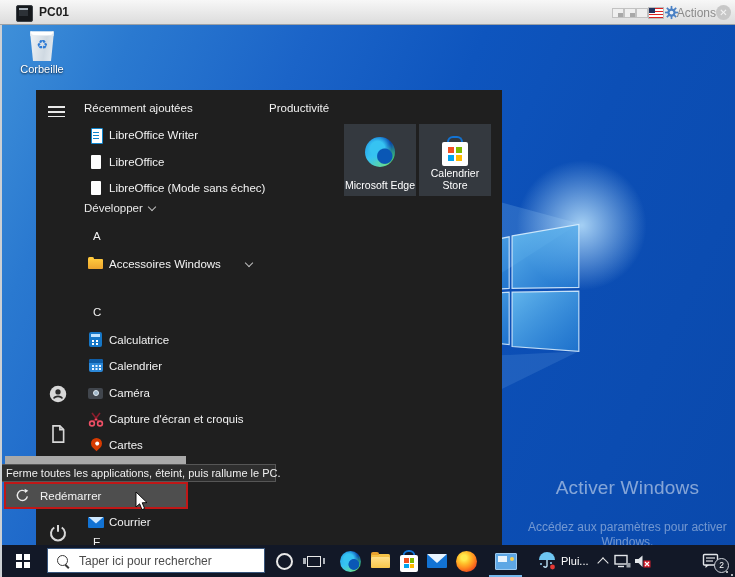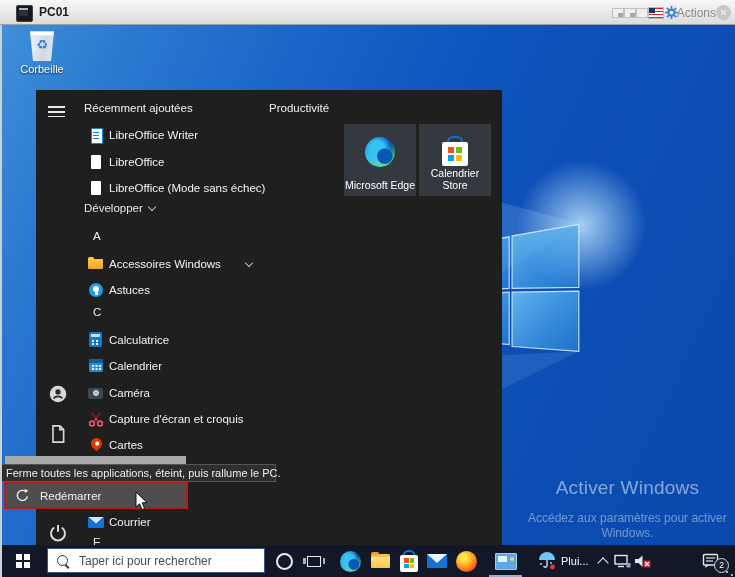--- a/index.html
+++ b/index.html
@@ -25,21 +25,21 @@
   .wallsvg{position:absolute;left:0;top:0;}
   .recycle{position:absolute;left:10px;top:4px;width:64px;text-align:center;}
   .bin{width:30px;height:32px;margin:0 auto;position:relative;
     clip-path:polygon(10% 8%,90% 8%,80% 100%,20% 100%);
     background:linear-gradient(100deg,#f5f8fb,#cfd9e2 60%,#eef3f7);}
   .bin::before{content:'';position:absolute;left:4px;top:0;width:22px;height:6px;background:#fff;border-radius:3px;box-shadow:-4px 1px 0 #e7edf2,4px 1px 0 #dfe7ee;}
   .bin .recy{position:absolute;left:0;right:0;top:8px;font-size:13px;color:#2e7bd6;}
   .recycle-label{margin-top:2px;font-size:11px;color:#fff;text-shadow:0 1px 2px rgba(0,0,0,.8);}
   .watermark{position:absolute;left:528px;top:452px;color:rgba(255,255,255,.5);text-align:center;}
   .watermark .wm-t{font-size:19px;letter-spacing:.2px;}
-  .watermark .wm-s{font-size:12px;color:rgba(255,255,255,.42);line-height:15px;margin-top:12px;}
+  .watermark .wm-s{font-size:12px;color:rgba(255,255,255,.42);line-height:15px;margin-top:21px;}
   
   .startmenu{position:absolute;left:0;top:90px;width:466px;height:455px;background:#1f1f1f;z-index:10;overflow:hidden;color:#f2f2f2;margin-left:36px;}
   .rail-ico{position:absolute;left:12px;width:20px;height:20px;}
   .hamburger span{display:block;width:17px;height:1.6px;background:#e9e9e9;margin:3.2px 0;}
   .sec-h{position:absolute;left:57px;font-size:11.5px;color:#f0f0f0;}
   .app-row{position:absolute;left:44px;width:176px;height:24px;display:flex;align-items:center;}
   .app-row .lbl{margin-left:5px;font-size:11.5px;color:#f2f2f2;white-space:nowrap;}
   .expander{position:absolute;left:48px;font-size:11.5px;color:#e8e8e8;display:flex;align-items:center;gap:6px;}
   .chev{width:5px;height:5px;border:solid #bdbdbd;border-width:0 1.4px 1.4px 0;transform:rotate(45deg);margin-top:-3px;}
   .row-chev{margin-left:auto;margin-right:4px;}
@@ -237,26 +237,20 @@
 
     <div class="sec-h" style="top:140px">A</div>
 
     <div class="app-row" style="top:162px">
       <span class="ico">
           <span class="folder"></span>
         </span>
       <span class="lbl">Accessoires Windows</span>
       <span class="chev row-chev"></span>
     </div>
-    <div class="app-row" style="top:188px">
-      <span class="ico">
-          <span class="bulb"></span>
-        </span>
-      <span class="lbl">Astuces</span>
-    </div>
 
     <div class="sec-h" style="top:216px">C</div>
 
     <div class="app-row" style="top:238px">
       <span class="ico">
           <span class="calc"></span>
         </span>
       <span class="lbl">Calculatrice</span>
     </div>
     <div class="app-row" style="top:264px">

